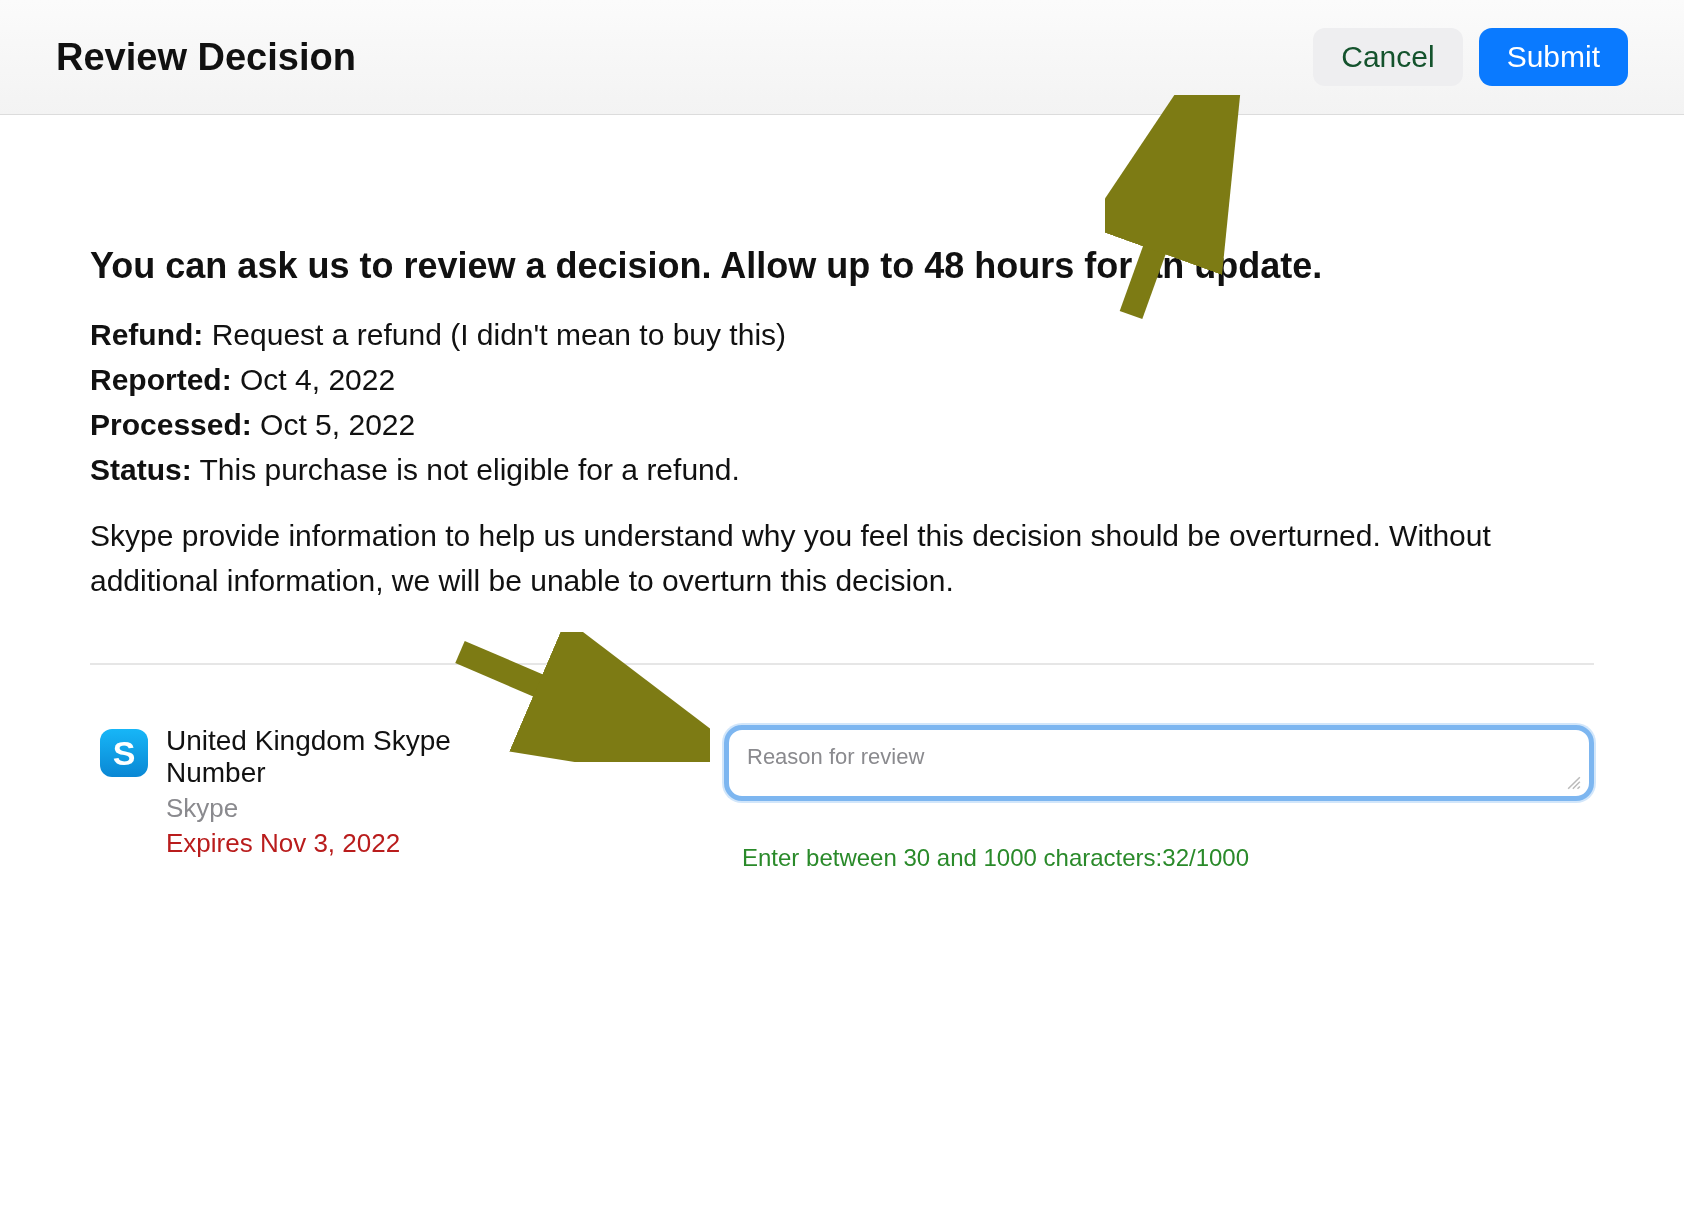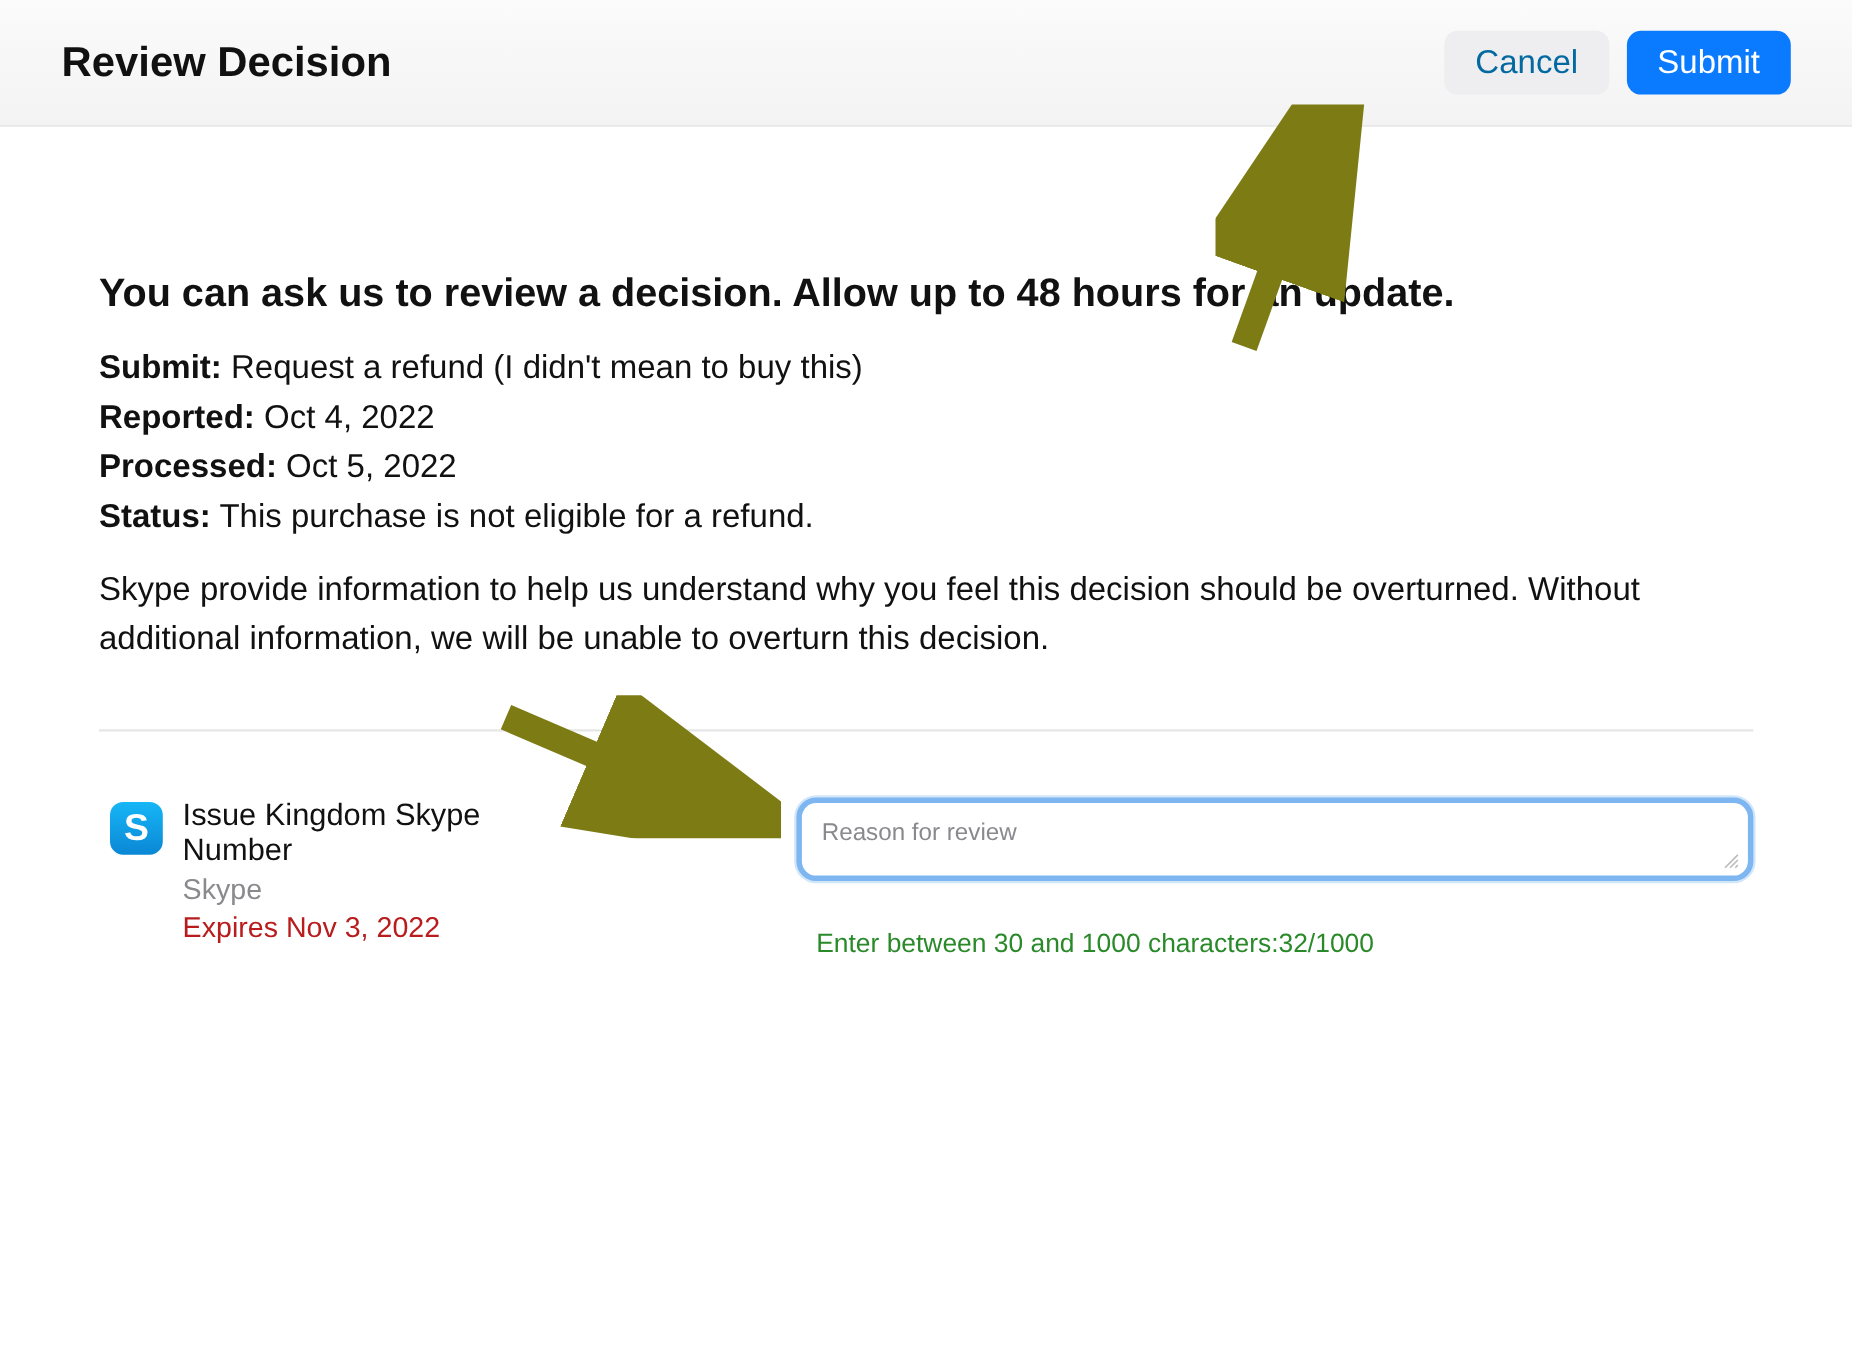--- a/index.html
+++ b/index.html
@@ -28,21 +28,21 @@
     }
     .btn {
       font-size: 30px;
       padding: 12px 28px;
       border-radius: 12px;
       border: none;
       cursor: pointer;
     }
     .btn-cancel {
       background: #eeeef0;
-      color: #0369a1;
+      color: #14532d;
     }
     .btn-submit {
       background: #0a7aff;
       color: #fff;
       border-radius: 13px;
     }
     .main {
       padding: 130px 90px 60px 90px;
     }
     .headline {
@@ -159,21 +159,21 @@
     <button class="btn btn-cancel">Cancel</button>
     <button class="btn btn-submit">Submit</button>
   </div>
 </div>
 
 <div class="main">
   <div class="headline">You can ask us to review a decision. Allow up to 48 hours for an update.</div>
 
   <div class="meta-list">
     <div>
-      <span class="meta-label">Submit:</span>
+      <span class="meta-label">Refund:</span>
       <span>Request a refund (I didn't mean to buy this)</span>
     </div>
     <div>
       <span class="meta-label">Reported:</span>
       <span>Oct 4, 2022</span>
     </div>
     <div>
       <span class="meta-label">Processed:</span>
       <span>Oct 5, 2022</span>
     </div>
@@ -185,21 +185,21 @@
 
   <div class="instruction">Skype provide information to help us understand why you feel this decision should be overturned. Without additional information, we will be unable to overturn this decision.</div>
 
   <hr class="divider">
 
   <div class="purchase-row">
     <div class="app-icon">
       <span class="app-icon-s">S</span>
     </div>
     <div class="purchase-info">
-      <div class="product-name">Issue Kingdom Skype Number</div>
+      <div class="product-name">United Kingdom Skype Number</div>
       <div class="app-name">Skype</div>
       <div class="expiry">Expires Nov 3, 2022</div>
     </div>
     <div class="price-col">$7.99</div>
     <div class="gap-col"></div>
     <div class="textarea-col">
       <div class="textarea-wrap">
         <span class="textarea-label">Reason for review</span>
         <svg class="resize-handle" viewBox="0 0 12 12">
           <path d="M1 11 L11 1 M5 11 L11 5 M9 11 L11 9" stroke="#bbb" stroke-width="1.3" fill="none"></path>

